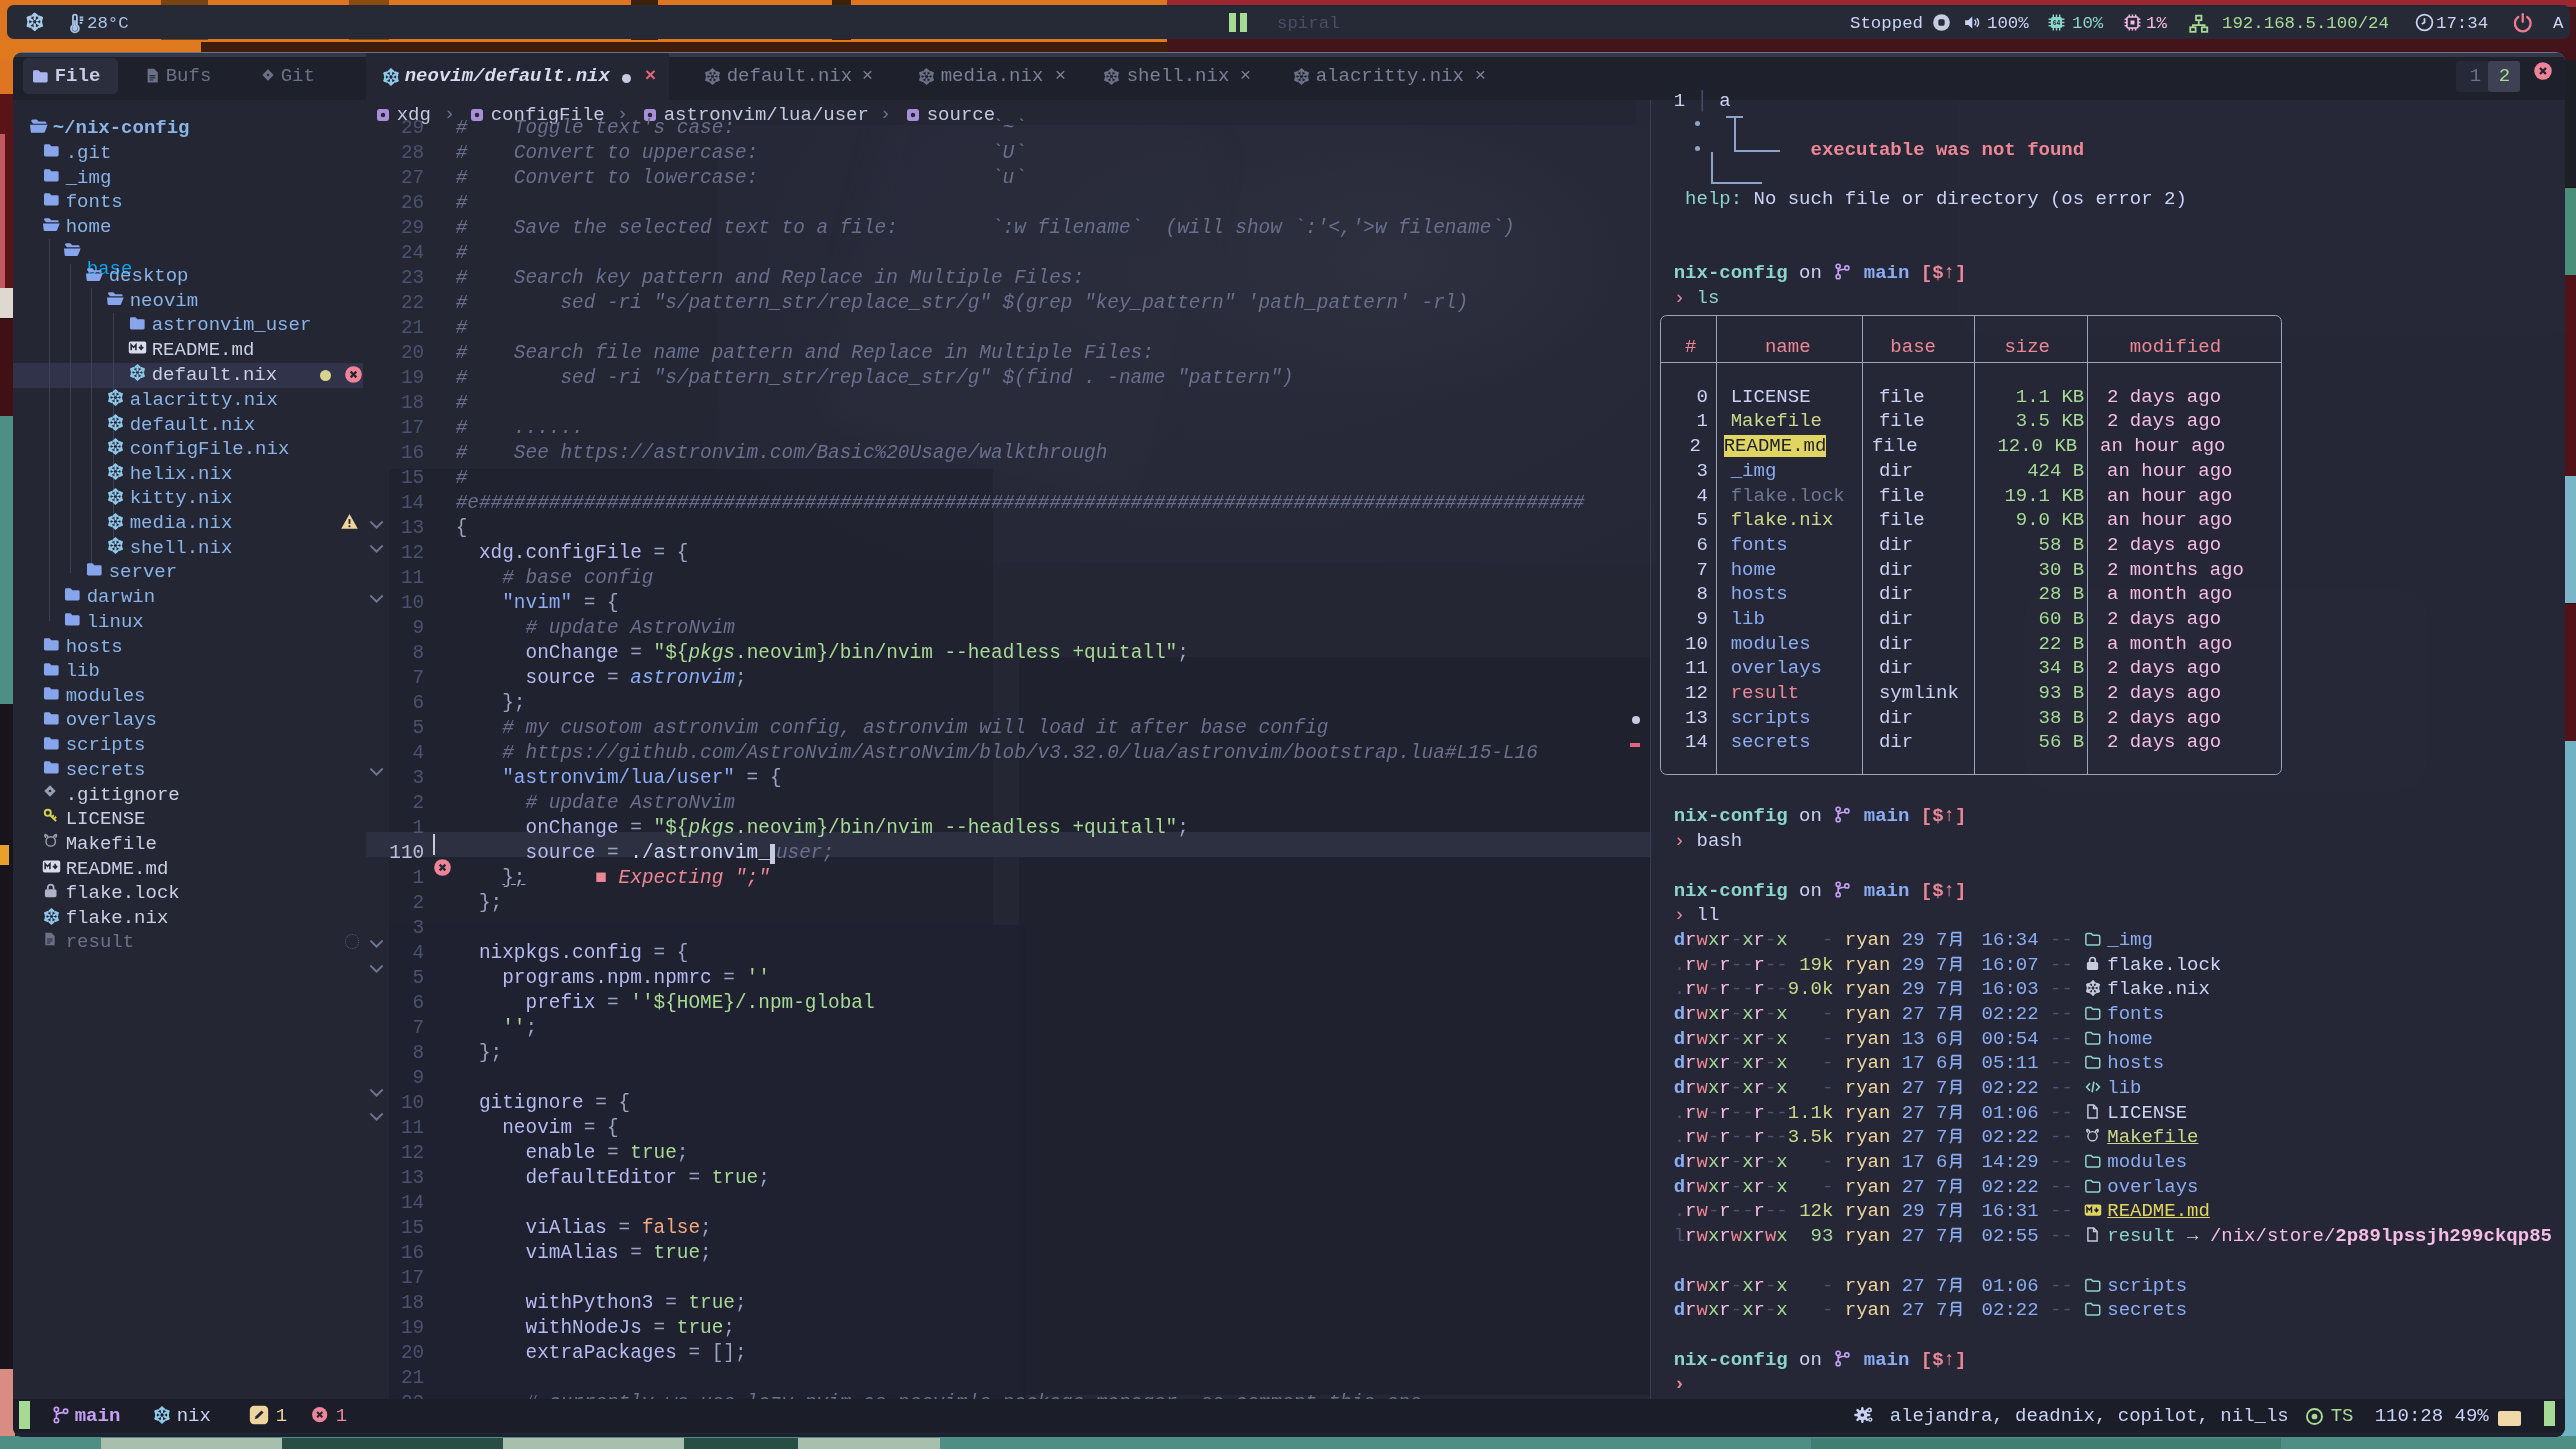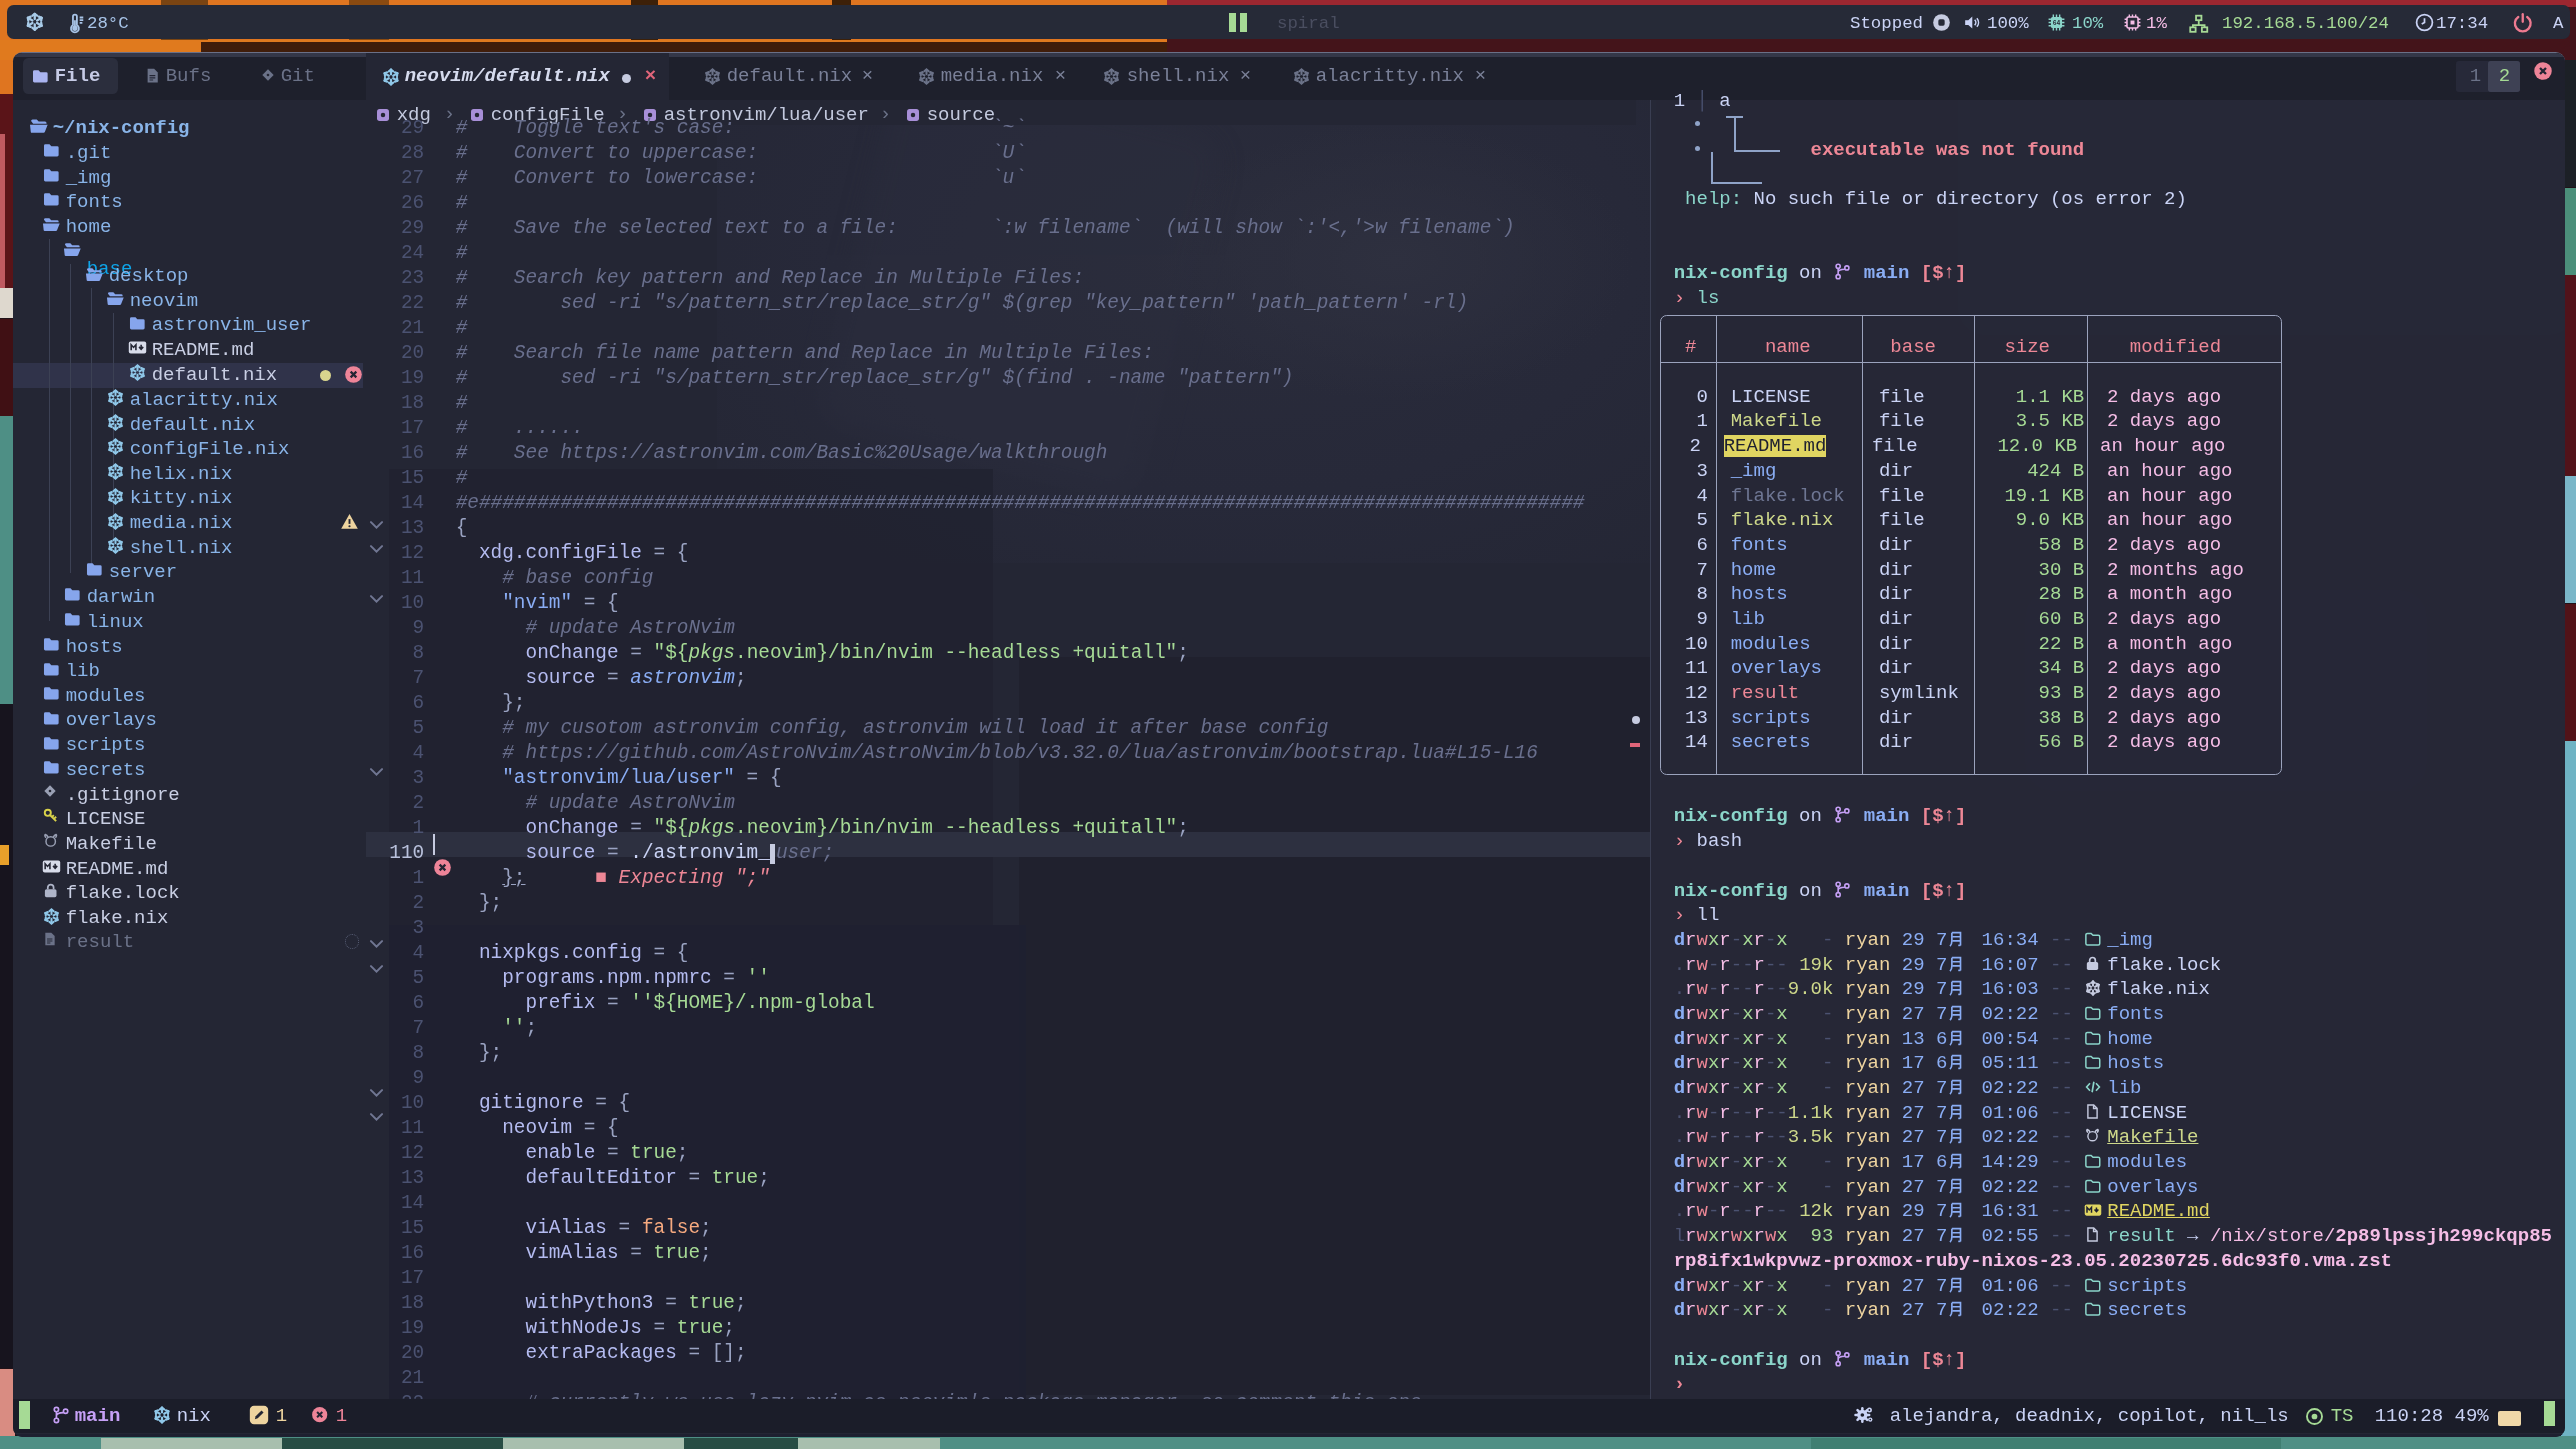--- a/index.html
+++ b/index.html
@@ -1181,21 +1181,20 @@
           <g stroke="#8aadf4" stroke-width="2.2" fill="none">
             <path d="M6.5 3.5 h11.5 v17"></path>
             <path d="M6.5 3.5 v11 q0 4.5 -2.5 7"></path>
             <path d="M7 9 h10.5 M7 14.5 h10.5"></path>
             <path d="M15 20.5 h3"></path>
           </g>
         </svg></span>&nbsp;&nbsp;<span class="blu">02:55</span> <span class="dim">--</span> <span style="display:inline-block;width:23px"><svg class="ic" width="17" height="17" viewBox="0 0 24 24">
           <path d="M5.5 2.8 h8.2 l4.8 4.8 v13.6 h-13 z" fill="none" stroke="#c6cbe0" stroke-width="2"></path>
           <path d="M13.5 3 v4.8 h4.8" fill="none" stroke="#c6cbe0" stroke-width="2"></path>
         </svg></span><span class="teal">result</span><span class="fg"> → </span><span class="pink">/nix/store/</span><span class="pink b">2p89lpssjh299ckqp85</span></pre>
-    <pre class="abs" style="left:1661px;top:1196px"><span class="pink b">rp8ifx1wkpvwz-proxmox-ruby-nixos-23.05.20230725.6dc93f0.vma.zst</span></pre>
     <pre class="abs" style="left:1661px;top:1221px"><span class="blu b">d</span><span class="pink">r</span><span class="red">w</span><span class="grn">x</span><span class="pink">r</span><span class="dim">-</span><span class="grn">x</span><span class="pink">r</span><span class="dim">-</span><span class="grn">x</span><span class="dim">   -</span> <span class="yel">ryan</span> <span class="blu">27 7</span><span style="display:inline-block;width:11.4px"><svg class="ic" width="18" height="18" viewBox="0 0 24 24">
           <g stroke="#8aadf4" stroke-width="2.2" fill="none">
             <path d="M6.5 3.5 h11.5 v17"></path>
             <path d="M6.5 3.5 v11 q0 4.5 -2.5 7"></path>
             <path d="M7 9 h10.5 M7 14.5 h10.5"></path>
             <path d="M15 20.5 h3"></path>
           </g>
         </svg></span>&nbsp;&nbsp;<span class="blu">01:06</span> <span class="dim">--</span> <span style="display:inline-block;width:23px"><svg class="ic" width="18" height="18" viewBox="0 0 24 24">
           <path d="M2.5 6.5 a2 2 0 0 1 2-2 h5 l2.5 2.5 h7 a2 2 0 0 1 2 2 v9 a2 2 0 0 1 -2 2 h-14.5 a2 2 0 0 1 -2-2 z" fill="none" stroke="#8bd5ca" stroke-width="2"></path>
         </svg></span><span class="blu">scripts</span></pre>

